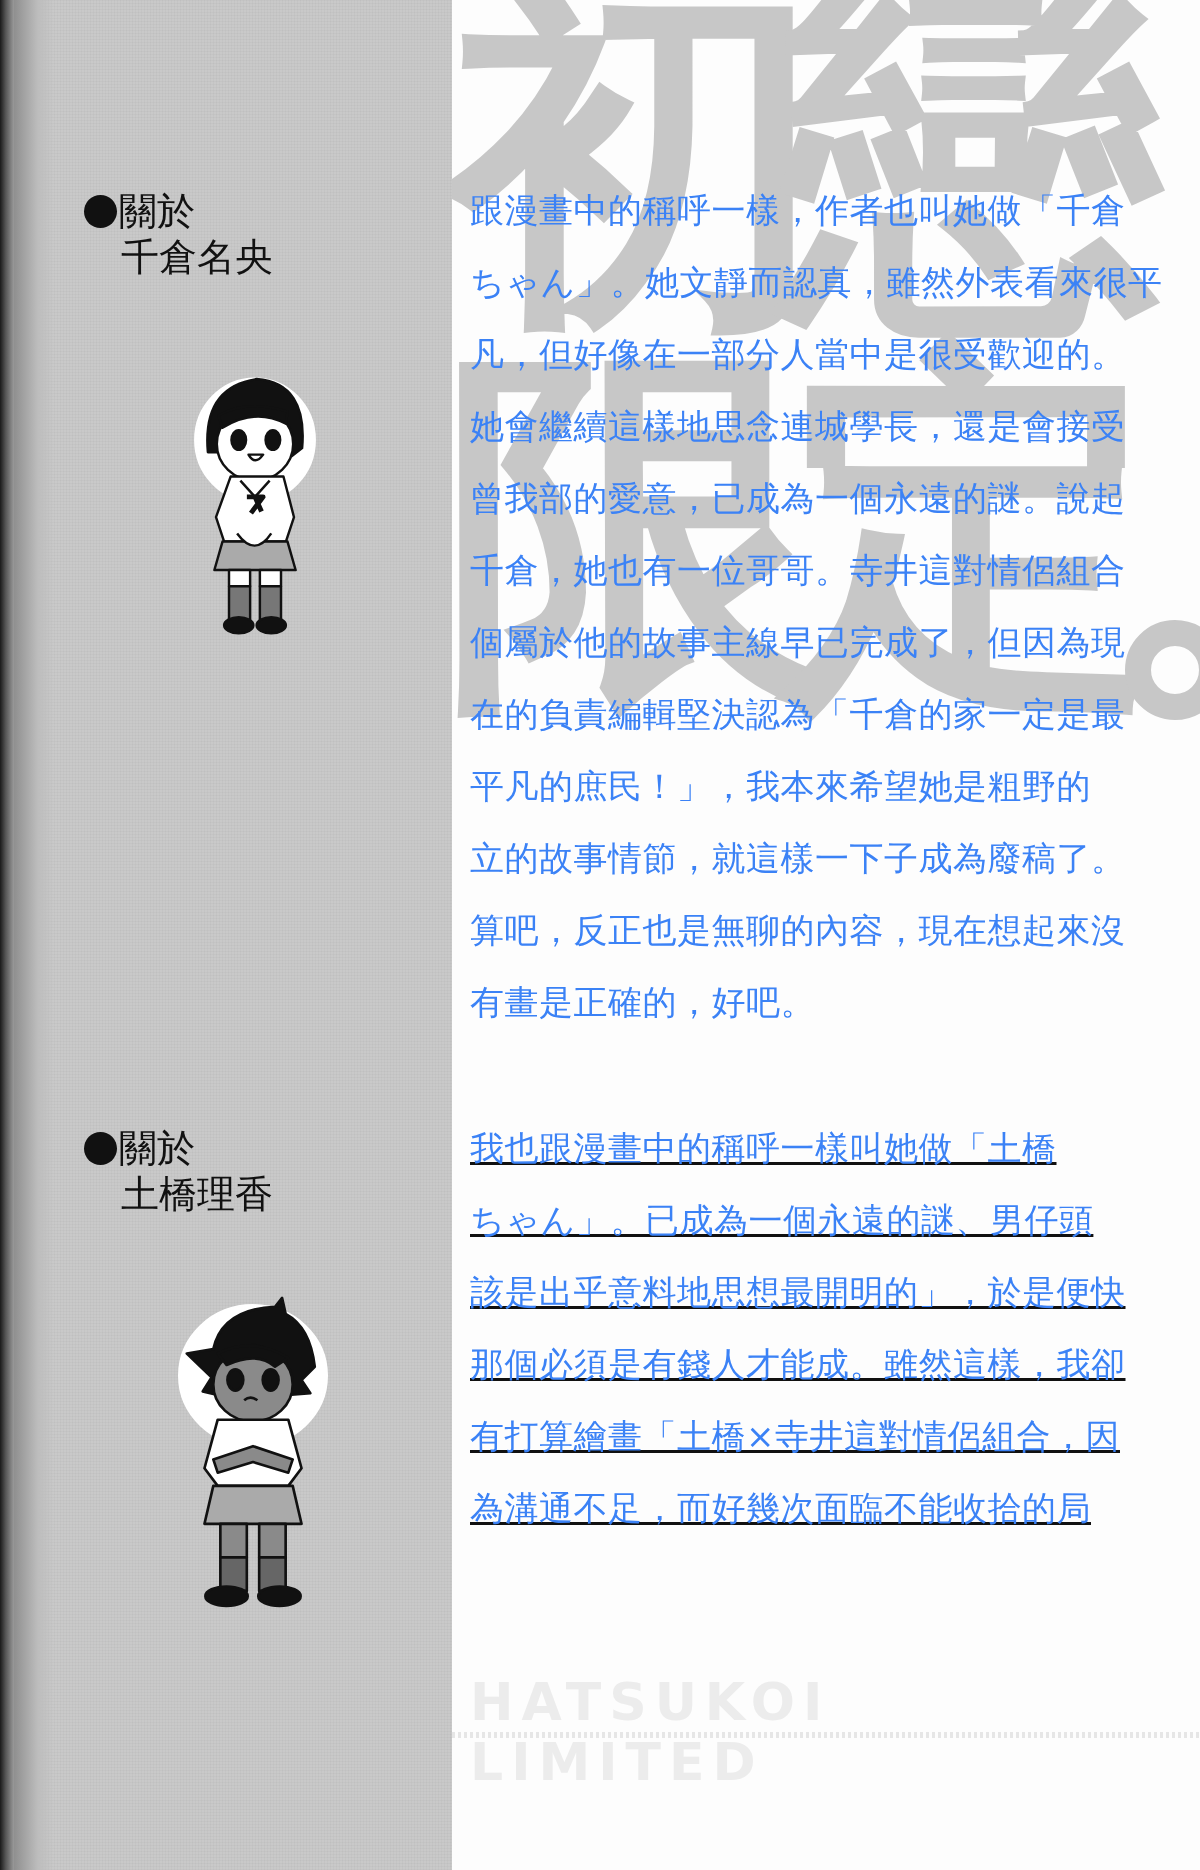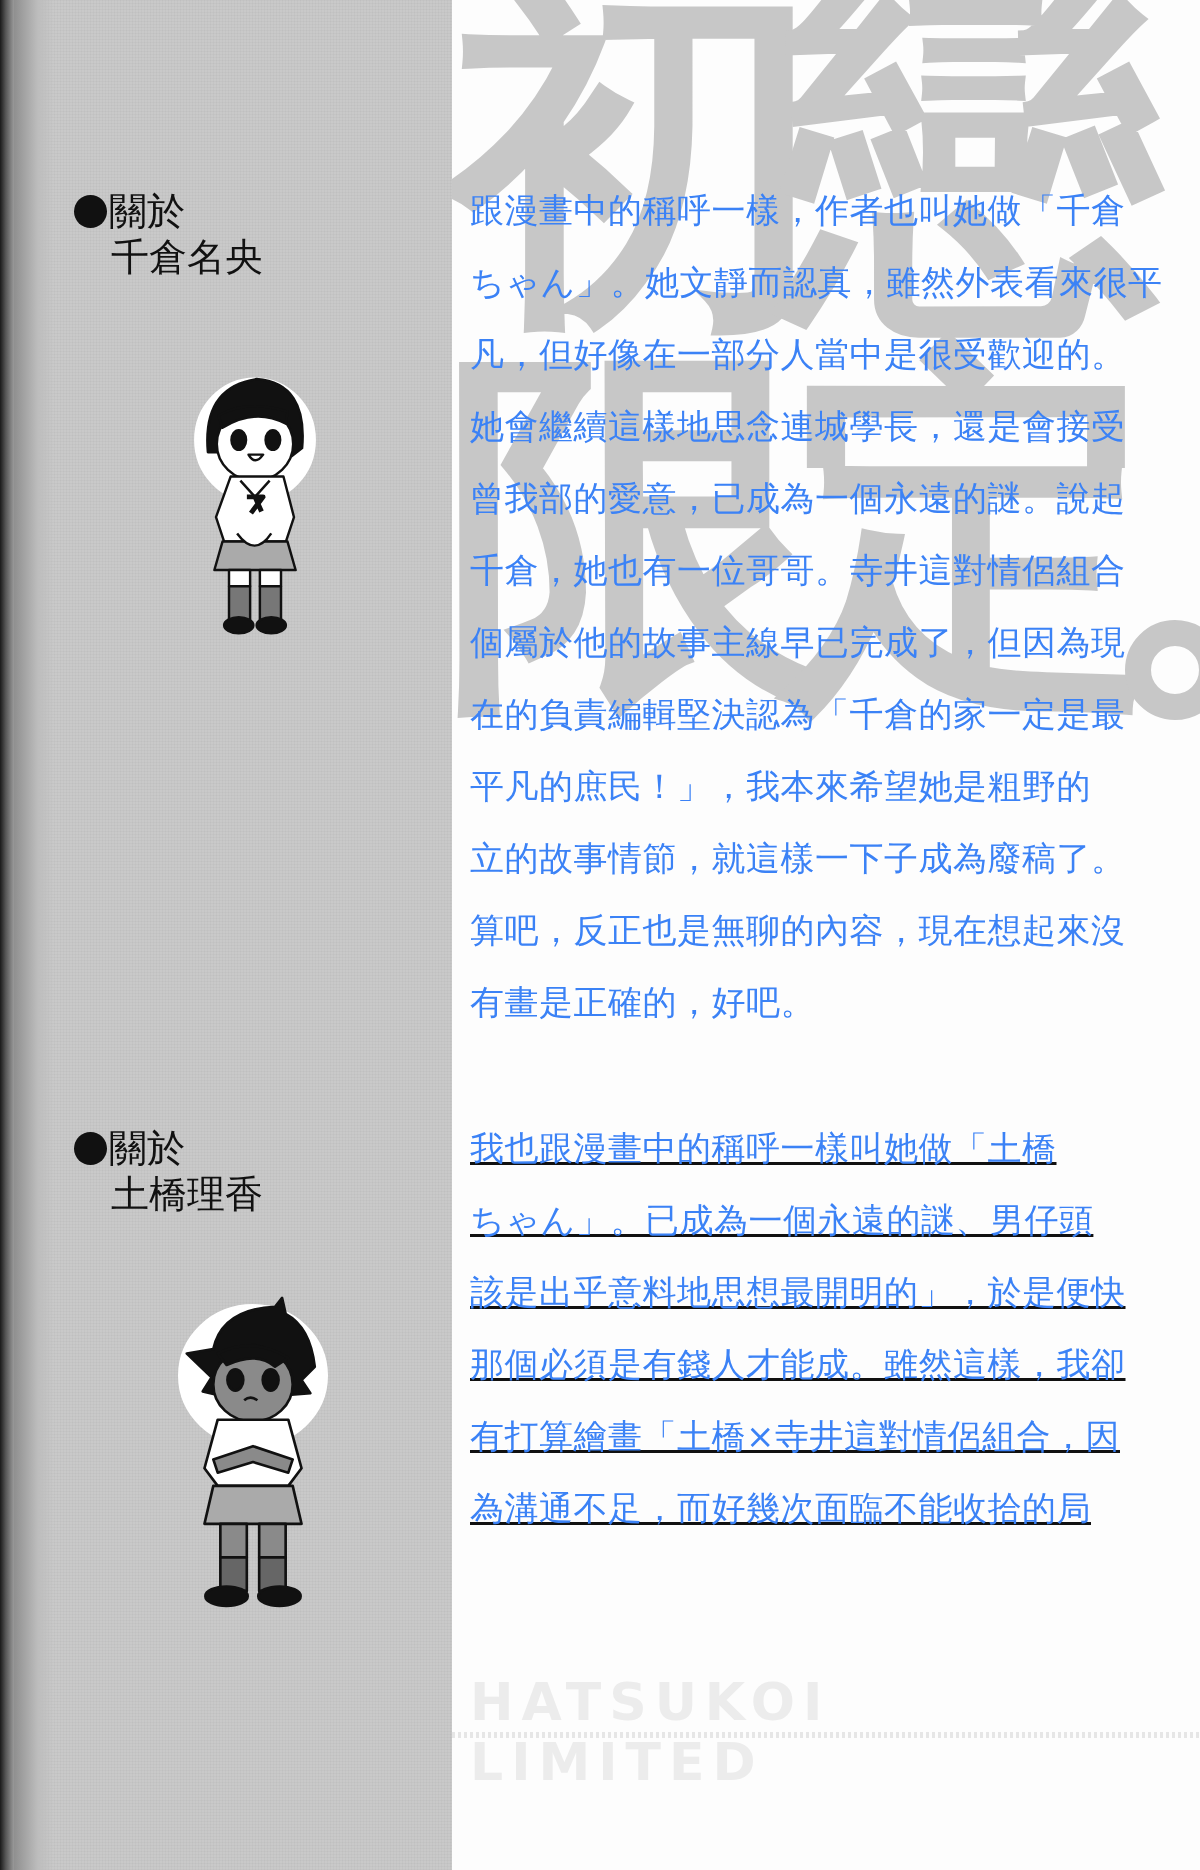--- a/index.html
+++ b/index.html
@@ -32,21 +32,21 @@
   .wm-glyph {
     position:absolute; color:#c7c7c7; font-weight:bold;
     font-size:380px; line-height:1;
     font-family:"DejaVu Sans", sans-serif;
   }
   .wm-ring {
     position:absolute; left:1125px; top:620px; width:100px; height:100px;
     border-radius:50%; border:26px solid #c7c7c7; box-sizing:border-box;
   }
   .heading {
-    position:absolute; left:74px; font-size:38px; line-height:46px; color:#111;
+    position:absolute; left:84px; font-size:38px; line-height:46px; color:#111;
   }
   .heading .bullet {
     display:inline-block; width:33px; height:33px; border-radius:50%;
     background:#111; vertical-align:-4px; margin-right:2px;
   }
   .heading .name { display:block; padding-left:37px;text-align:center; }
   .body-text {
     position:absolute; left:470px; width:660px;
   }
   .body-text .line {

